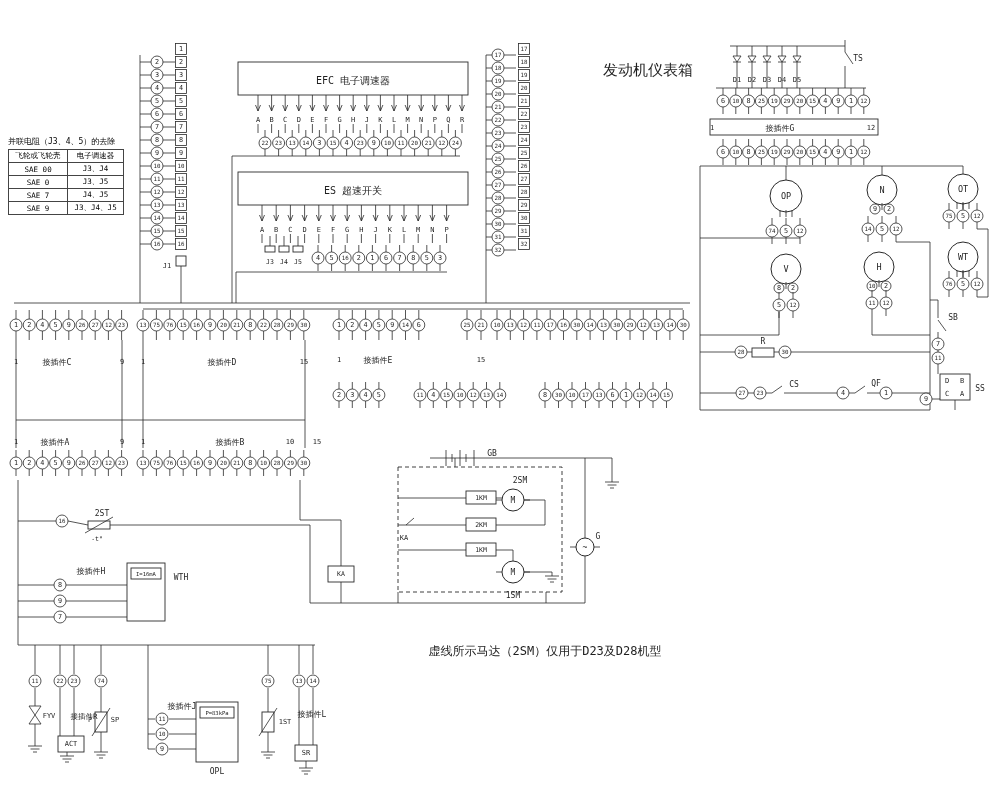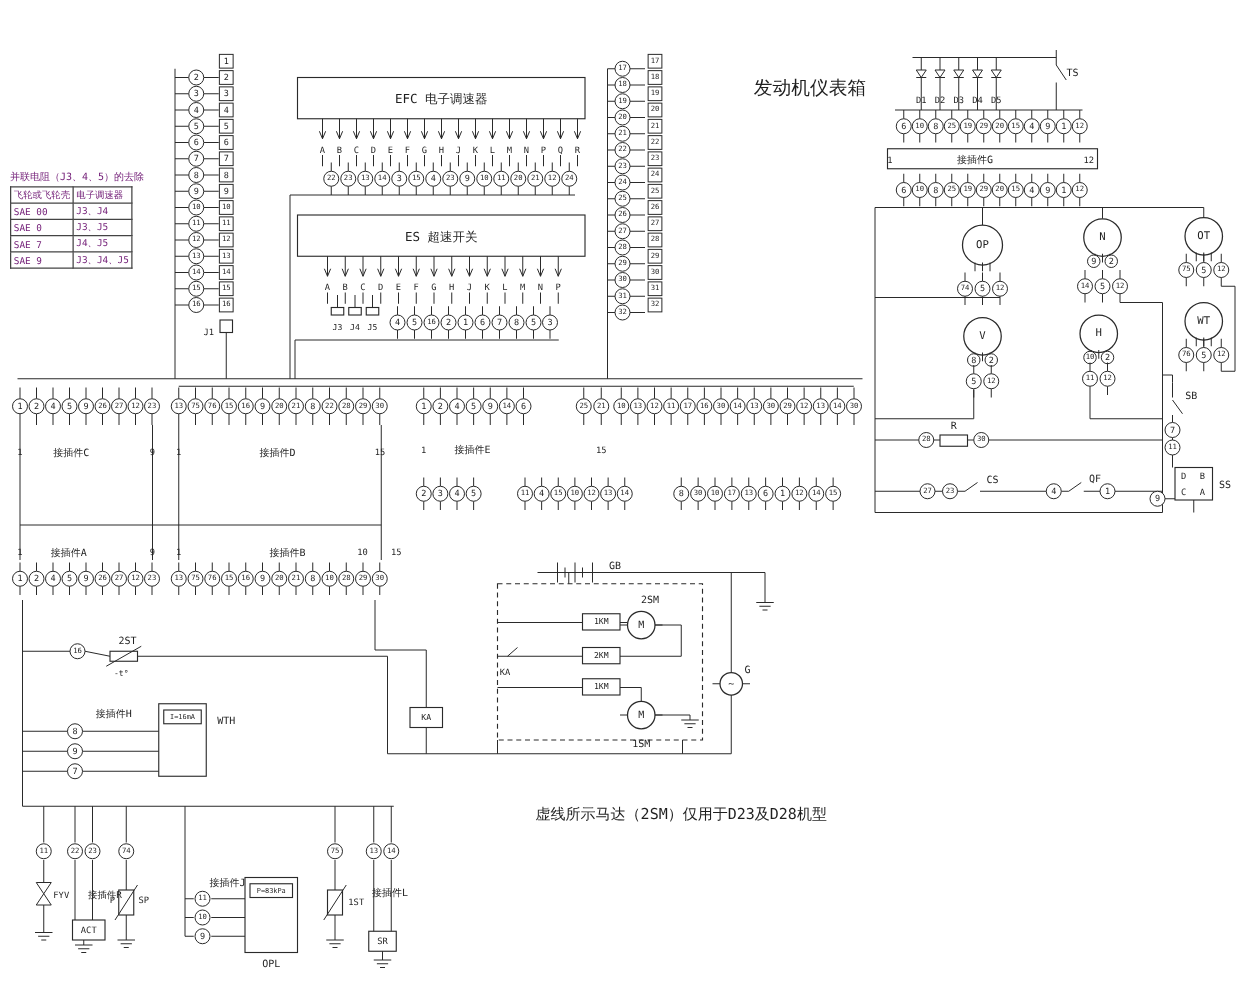--- a/index.html
+++ b/index.html
@@ -1,24 +1,24 @@
 <!DOCTYPE html>
 <html><head>
 <meta charset="utf-8">
 <style>
   html,body{margin:0;padding:0;background:#f4f4f2;}
   .stage{position:relative;width:1000px;height:800px;background:#ffffff;overflow:hidden;
          font-family:"DejaVu Sans Mono","Liberation Mono",monospace;}
   svg{position:absolute;left:0;top:0;}
   svg text{fill:#1f1f1f;}
-  .restable{position:absolute;left:8px;top:136px;width:98px;color:#701a75;}
+  .restable{position:absolute;left:8px;top:136px;width:116px;color:#000000;}
   .rt-title{font-size:8px;margin-bottom:2px;white-space:nowrap;}
   .restable table{border-collapse:collapse;width:100%;}
   .restable th,.restable td{border:1px solid #444;font-size:7.5px;font-weight:normal;
-         padding:1px 2px;text-align:left;white-space:nowrap;margin-left:24px;}
+         padding:1px 2px;text-align:center;white-space:nowrap;margin-left:24px;}
 </style>
 </head>
 <body>
 
 <div class="stage">
   <svg id="diagram" width="1000" height="800" viewBox="0 0 1000 800">
       <polyline points="140,55 140,303" fill="none" stroke="#2a2a2a" stroke-width="0.8" stroke-dasharray="none"></polyline>
       <polyline points="14,303 690,303" fill="none" stroke="#2a2a2a" stroke-width="0.8" stroke-dasharray="none"></polyline>
       <polyline points="143,309 683,309" fill="none" stroke="#2a2a2a" stroke-width="0.8" stroke-dasharray="none"></polyline>
       <polyline points="460,156 232,156 232,303" fill="none" stroke="#2a2a2a" stroke-width="0.8" stroke-dasharray="none"></polyline>

